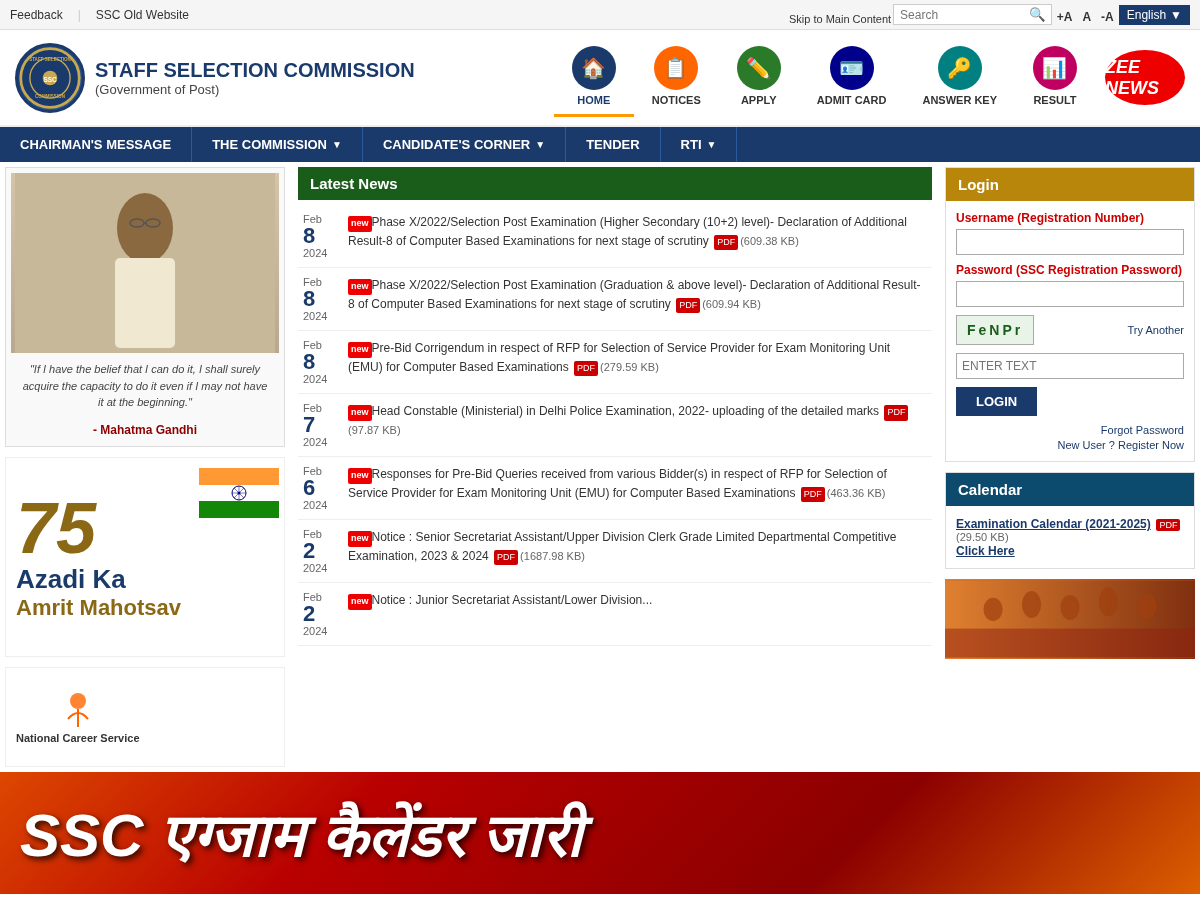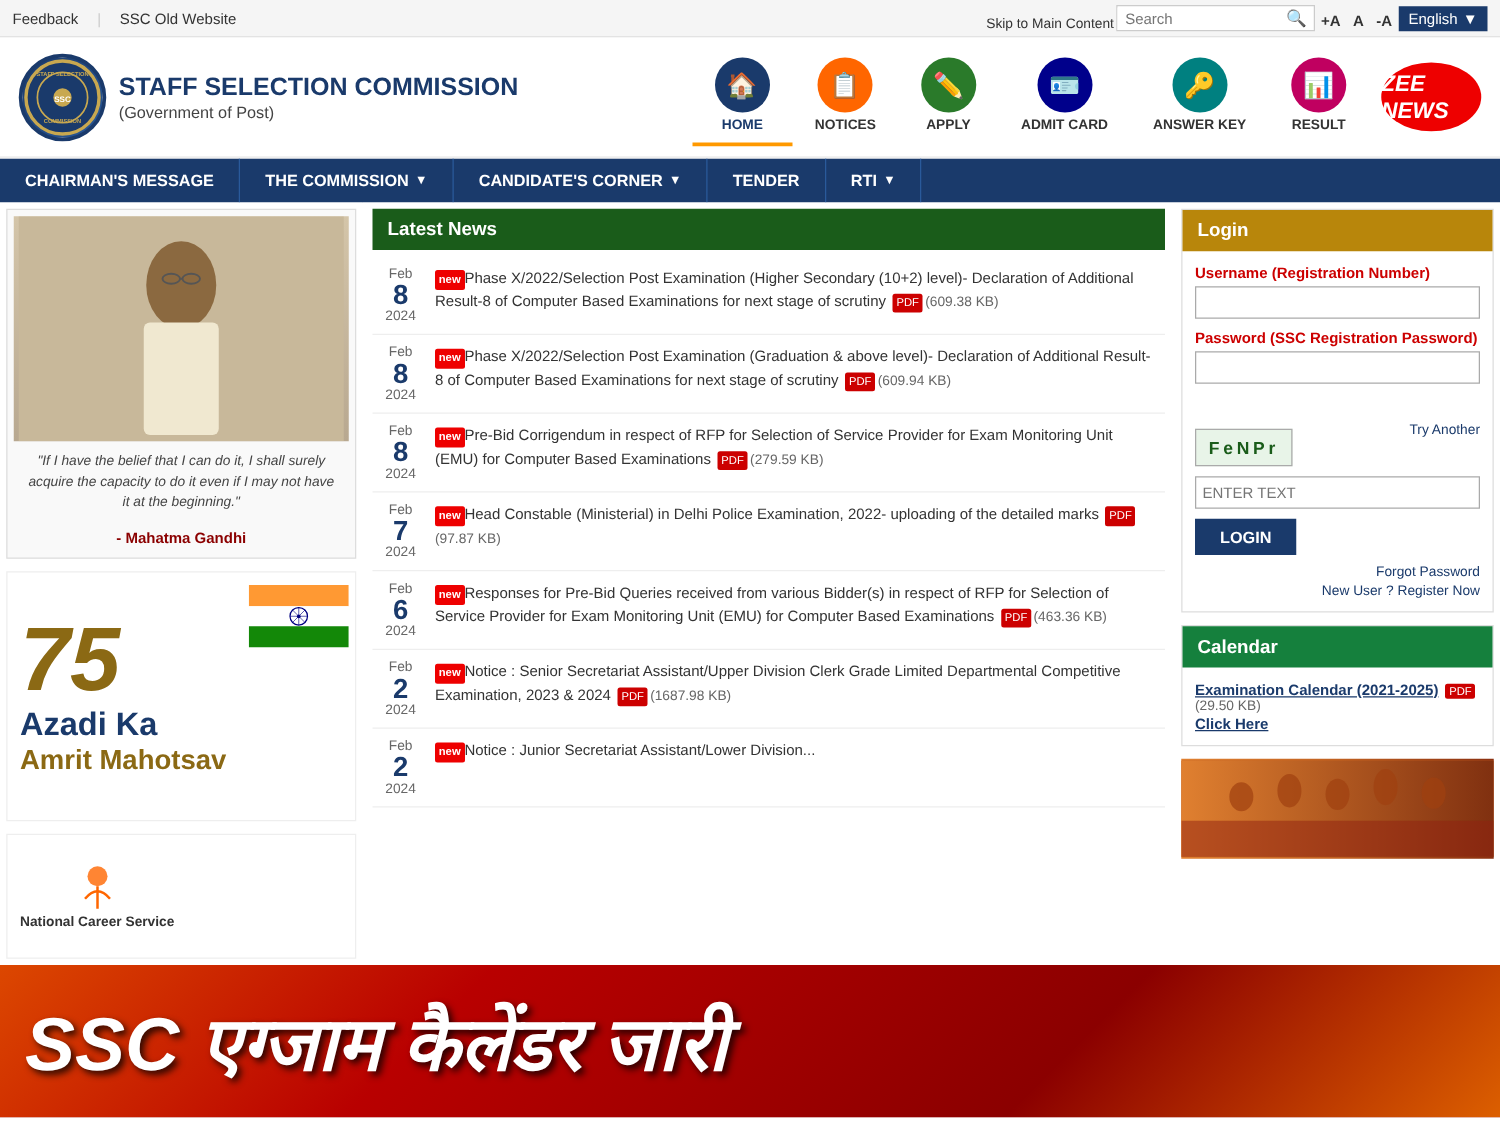--- a/index.html
+++ b/index.html
@@ -230,21 +230,21 @@
     }
     .news-list { }
     .news-item {
       display: flex;
       gap: 10px;
       padding: 8px 5px;
       border-bottom: 1px solid #eee;
       align-items: flex-start;
     }
     .news-date {
-      text-align: center;
+      text-align: left;
       min-width: 35px;
       flex-shrink: 0;
     }
     .news-date .month { font-size: 11px; color: #666; }
     .news-date .day { font-size: 22px; font-weight: bold; color: #1a3a6b; line-height: 1; }
     .news-date .year { font-size: 11px; color: #666; }
     .news-text { font-size: 12px; line-height: 1.5; color: #333; flex: 1; }
     .new-badge {
       display: inline-block;
       background: #e00;
@@ -297,21 +297,20 @@
     .captcha-row { display: flex; align-items: center; gap: 8px; margin-bottom: 8px; }
     .captcha-box {
       background: #e8f4e8;
       border: 1px solid #aaa;
       padding: 6px 10px;
       font-size: 14px;
       font-weight: bold;
       color: #1a5c1a;
       letter-spacing: 3px;
       min-width: 70px;
-      margin-top: 28px;
     }
     .try-another { font-size: 11px; color: #1a3a6b; cursor: pointer; text-align: right; flex: 1; }
     .captcha-input {
       width: 100%;
       border: 1px solid #aaa;
       padding: 5px;
       font-size: 12px;
       margin-bottom: 8px;
       outline: none;
       color: #999;
@@ -326,21 +325,21 @@
       font-weight: bold;
     }
     .login-links { display: flex; flex-direction: column; align-items: flex-end; gap: 3px; margin-top: 8px; }
     .login-links a { color: #1a3a6b; font-size: 11px; text-decoration: none; }
 
     .calendar-box {
       border: 1px solid #ddd;
       margin-bottom: 10px;
     }
     .calendar-header {
-      background: #15803d;
+      background: #0c4a6e;
       color: #fff;
       padding: 8px 12px;
       font-size: 15px;
       font-weight: bold;
     }
     .calendar-body { padding: 10px; }
     .calendar-link { color: #1a3a6b; font-size: 12px; font-weight: bold; }
     .calendar-size { font-size: 11px; color: #666; }
     .click-here { color: #1a3a6b; font-size: 12px; font-weight: bold; }
 

